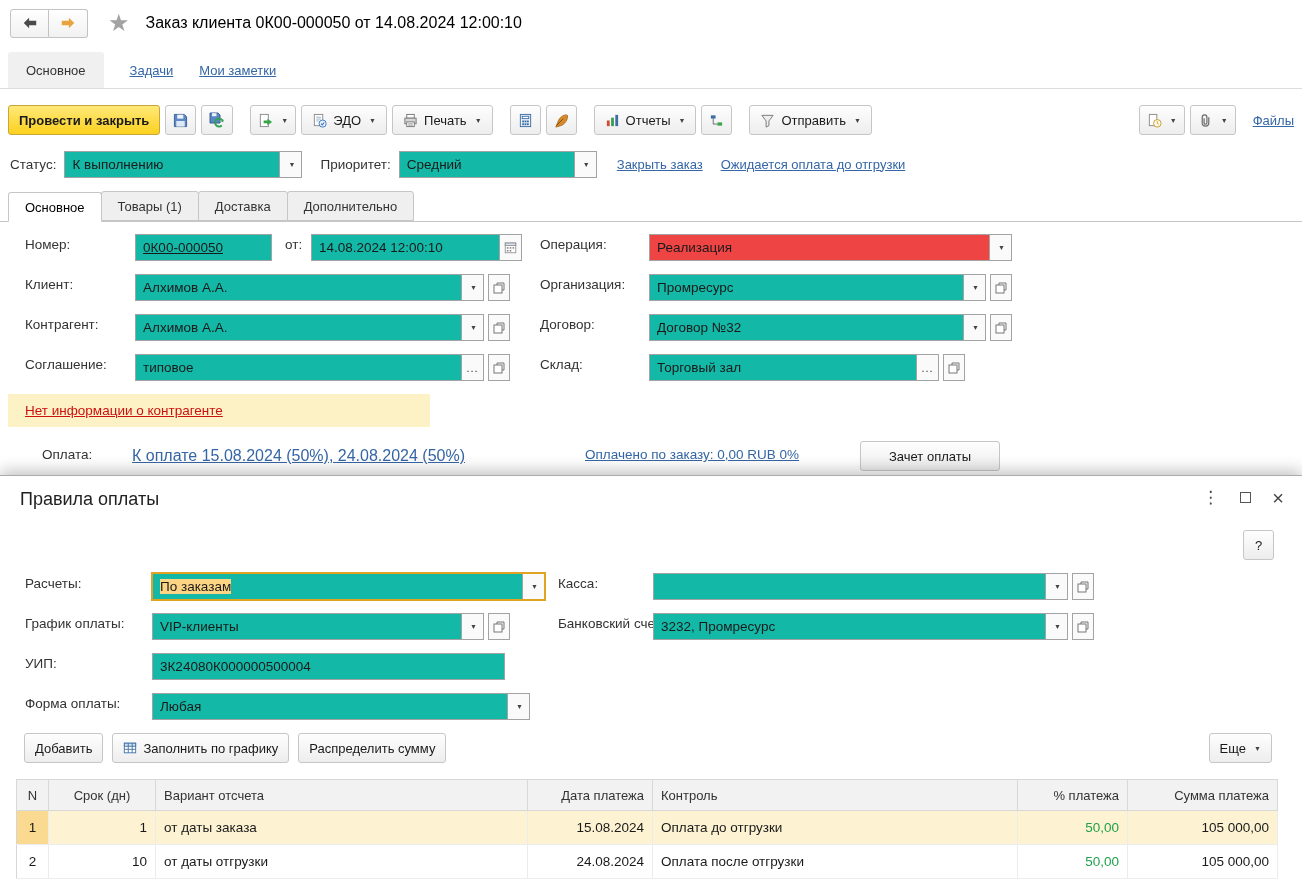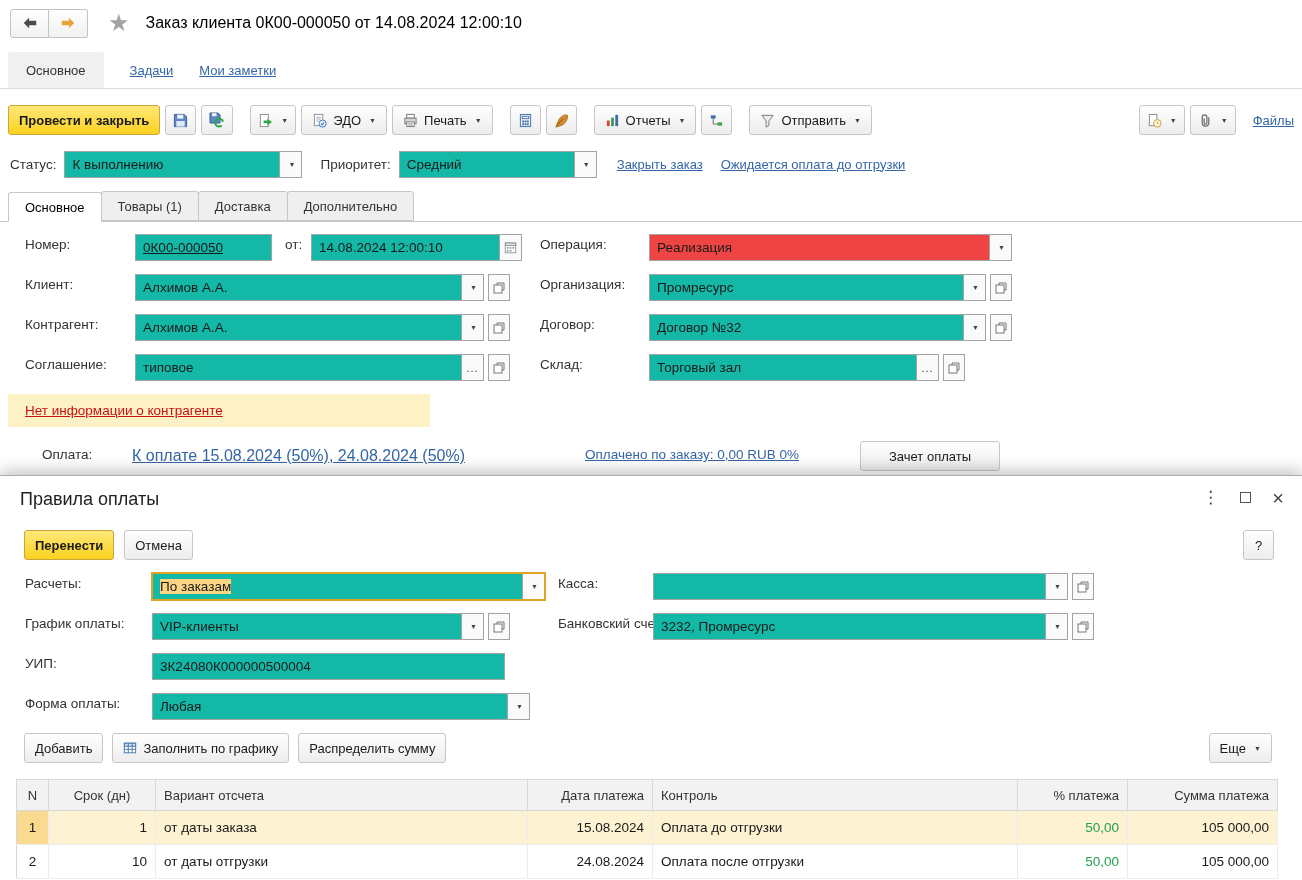--- a/index.html
+++ b/index.html
@@ -397,28 +397,20 @@
   </div>
 
   <div class="dialog">
     <span class="dlg-title">Правила оплаты</span>
     <div class="win-controls">
       <span class="kebab">⋮</span>
       <span class="maxbox"></span>
       <span class="closex">×</span>
     </div>
 
-    <div class="dlg-btnrow">
-      <button class="btn btn-primary">
-        <span>Перенести</span>
-      </button>
-      <button class="btn">
-        <span>Отмена</span>
-      </button>
-    </div>
     <button class="btn helpbtn" style="justify-content:center;">
       <span>?</span>
     </button>
 
     <div class="dlg-fields">
 
       <span class="flabel abs" style="left:25px; top:4px;">Расчеты:</span>
       <div class="ctrl abs focus-combo" style="left:152px; top:1px; width:393px;">
         <div class="ibox"><span class="selhl">По заказам</span></div>
         <div class="cbtn">

